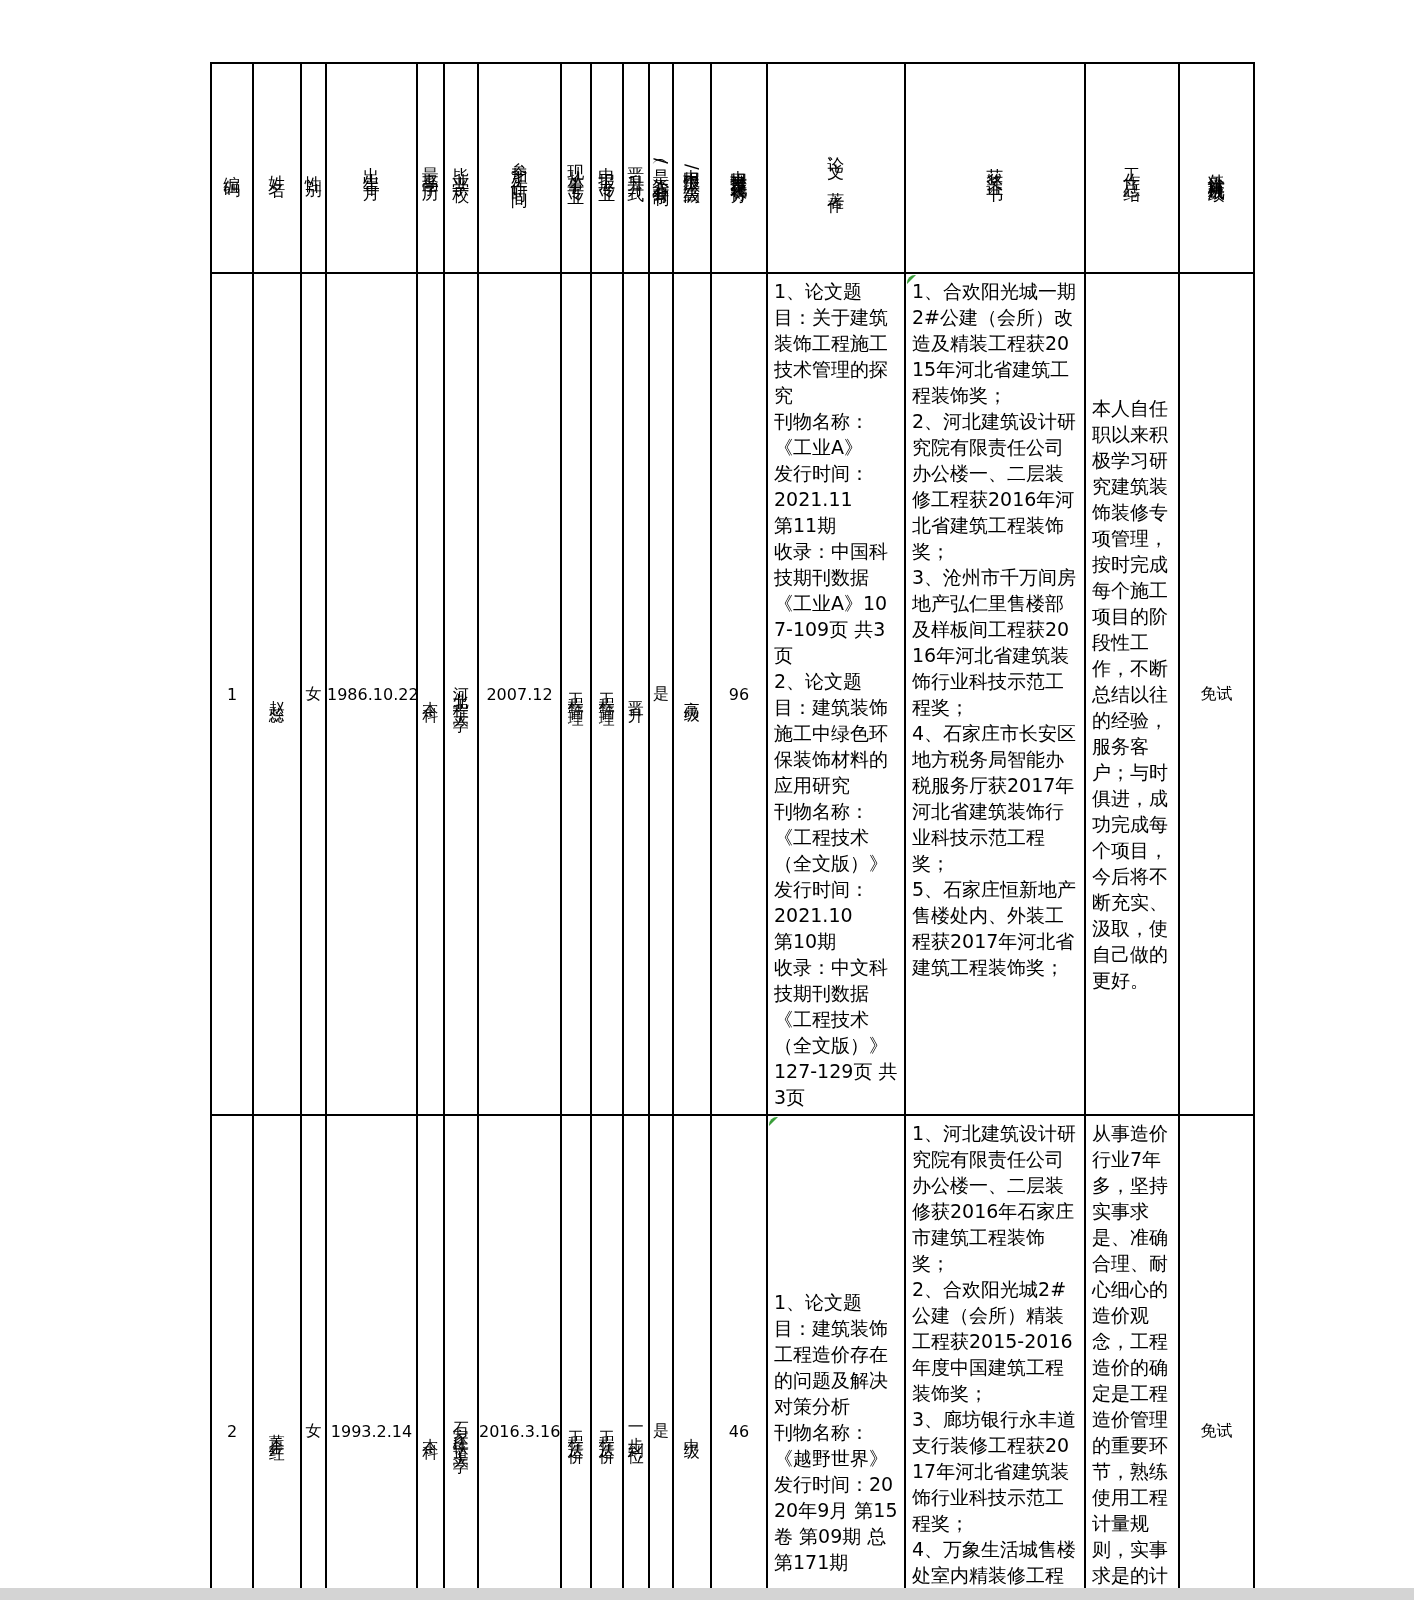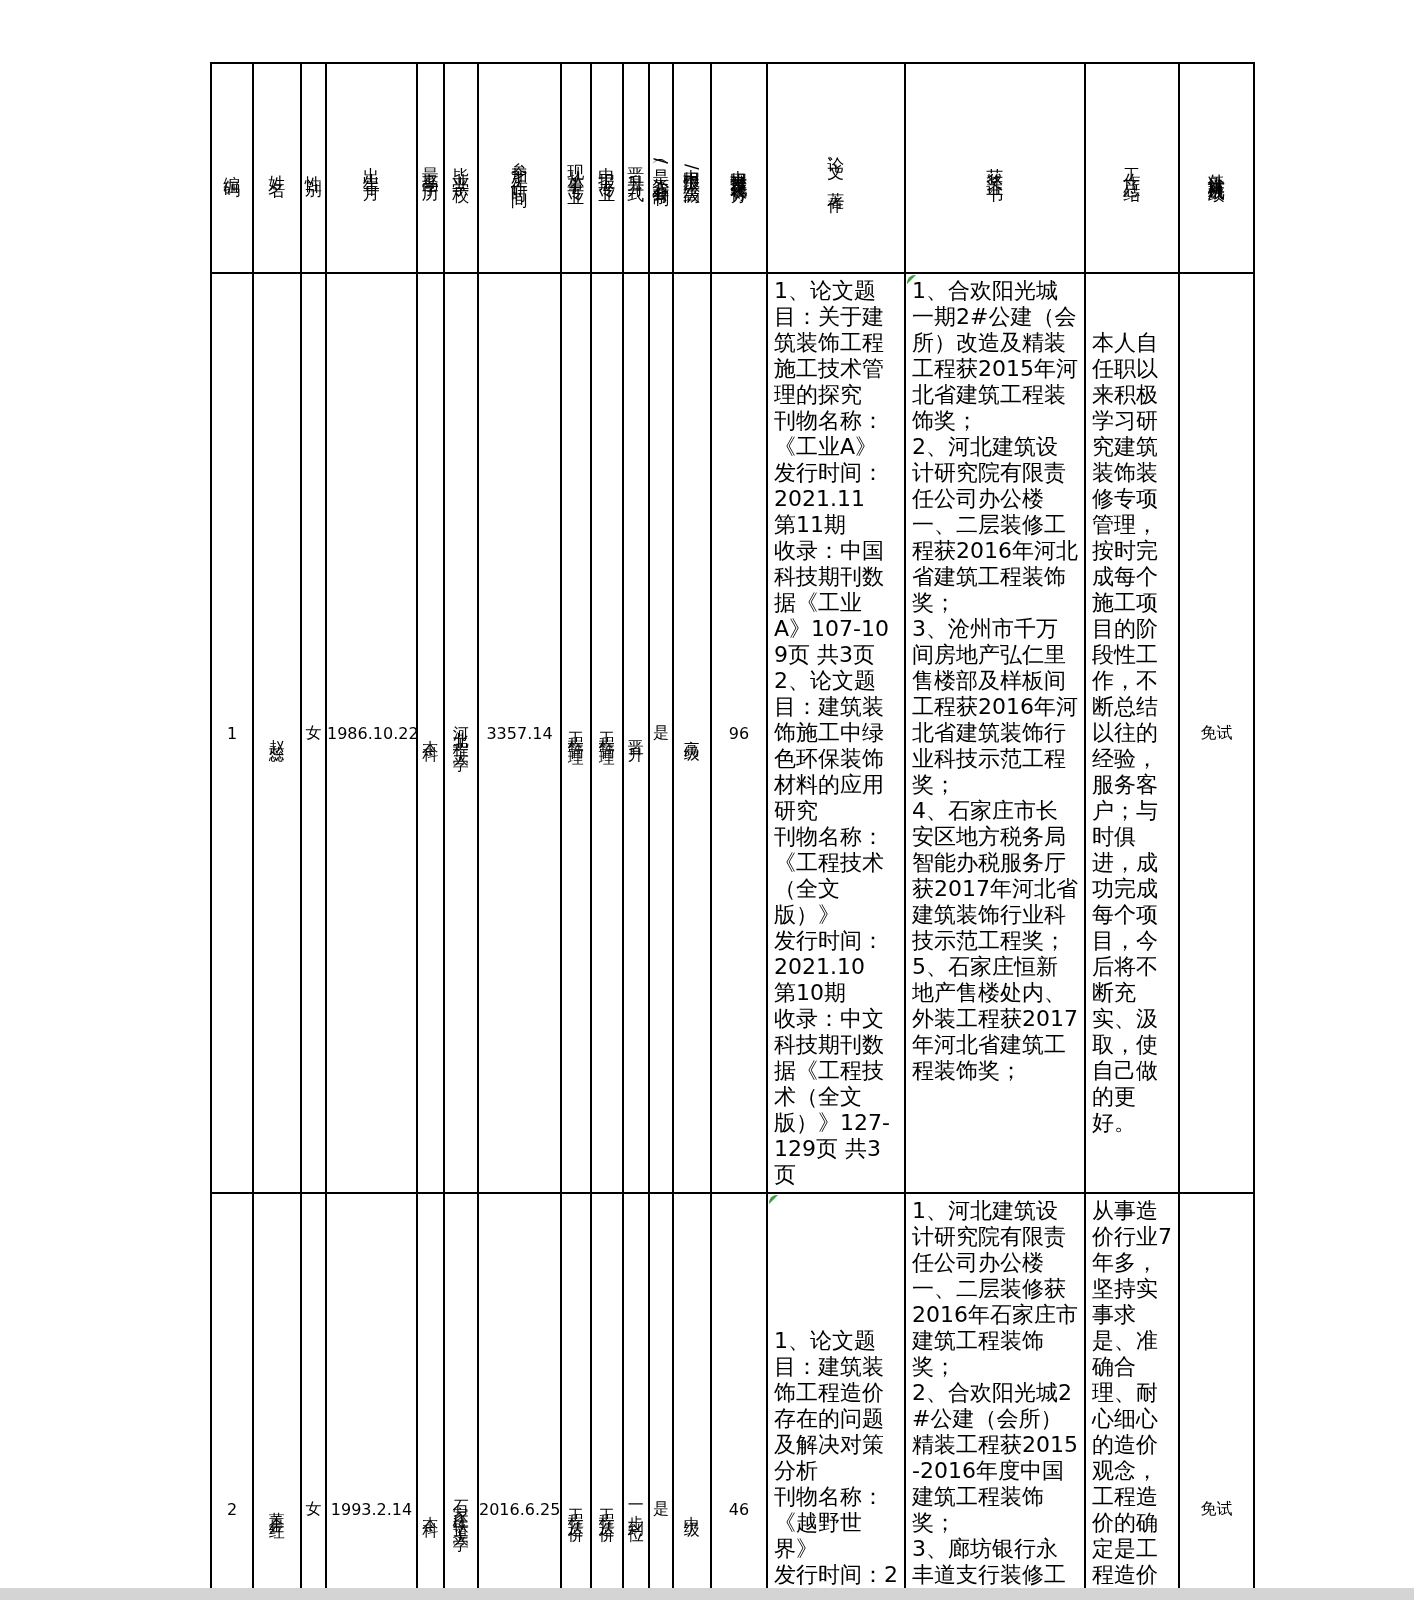--- a/index.html
+++ b/index.html
@@ -7,21 +7,21 @@
     width:1414px;height:1600px;background:#ffffff;position:relative;overflow:hidden;
     font-family:"DejaVu Sans","Liberation Sans",sans-serif;color:#000;
   }
   .sheet{position:absolute;left:210px;top:62px;}
   table{border-collapse:collapse;table-layout:fixed;width:1043px;background:#fff;}
   th,td{border:2px solid #000;padding:0;vertical-align:middle;text-align:center;font-weight:normal;overflow:hidden;}
   th{height:208px;font-size:17px;}
   .vtext{writing-mode:vertical-rl;text-orientation:mixed;letter-spacing:6px;display:inline-block;line-height:1.1;}
   .vtight{letter-spacing:2px;}
   .plain{font-size:16px;white-space:nowrap;}
-  .lt{font-size:22px;line-height:26px;text-align:left;}
+  .lt{font-size:19px;line-height:26px;text-align:left;}
   .lt .txt{padding:4px 6px;white-space:pre-line;word-break:break-all;}
   .vtop{vertical-align:top;}
   .vmid{vertical-align:middle;}
   .rel{position:relative;border-radius:10px;}
   .clip{height:626px;overflow:hidden;}
   .gt{position:absolute;left:1px;top:1px;width:0;height:0;
       border-top:9px solid #3a9e3a;border-right:9px solid transparent;}
   .bottom-strip{position:absolute;left:0;top:1588px;width:1414px;height:12px;background:#d4d4d4;}
 </style>
 </head>
@@ -70,21 +70,21 @@
     </tr>
   </thead>
   <tbody>
     <tr style="height:605px;">
       <td><span class="plain">1</span></td>
       <td><span class="vtext">赵蕊</span></td>
       <td><span class="plain">女</span></td>
       <td><span class="plain">1986.10.22</span></td>
       <td><span class="vtext">本科</span></td>
       <td><span class="vtext">河北工程大学</span></td>
-      <td><span class="plain">3357.14</span></td>
+      <td><span class="plain">2007.12</span></td>
       <td><span class="vtext">工程管理</span></td>
       <td><span class="vtext">工程管理</span></td>
       <td><span class="vtext">晋升</span></td>
       <td><span class="plain">是</span></td>
       <td><span class="vtext">高级</span></td>
       <td><span class="plain">96</span></td>
       <td class="lt vtop">
             <div class="txt">1、论文题目：关于建筑装饰工程施工技术管理的探究
 刊物名称：《工业A》
 发行时间：
@@ -111,21 +111,21 @@
           </td>
       <td><span class="plain">免试</span></td>
     </tr>
     <tr style="height:633px;">
       <td><span class="plain">2</span></td>
       <td><span class="vtext">董金红</span></td>
       <td><span class="plain">女</span></td>
       <td><span class="plain">1993.2.14</span></td>
       <td><span class="vtext">本科</span></td>
       <td><span class="vtext">石家庄铁道大学</span></td>
-      <td><span class="plain">2016.6.25</span></td>
+      <td><span class="plain">2016.3.16</span></td>
       <td><span class="vtext">工程造价</span></td>
       <td><span class="vtext">工程造价</span></td>
       <td><span class="vtext">一步到位</span></td>
       <td><span class="plain">是</span></td>
       <td><span class="vtext">中级</span></td>
       <td><span class="plain">46</span></td>
       <td class="lt vmid rel">
             <div class="gt"></div>
             <div class="txt">1、论文题目：建筑装饰工程造价存在的问题及解决对策分析
 刊物名称：《越野世界》

